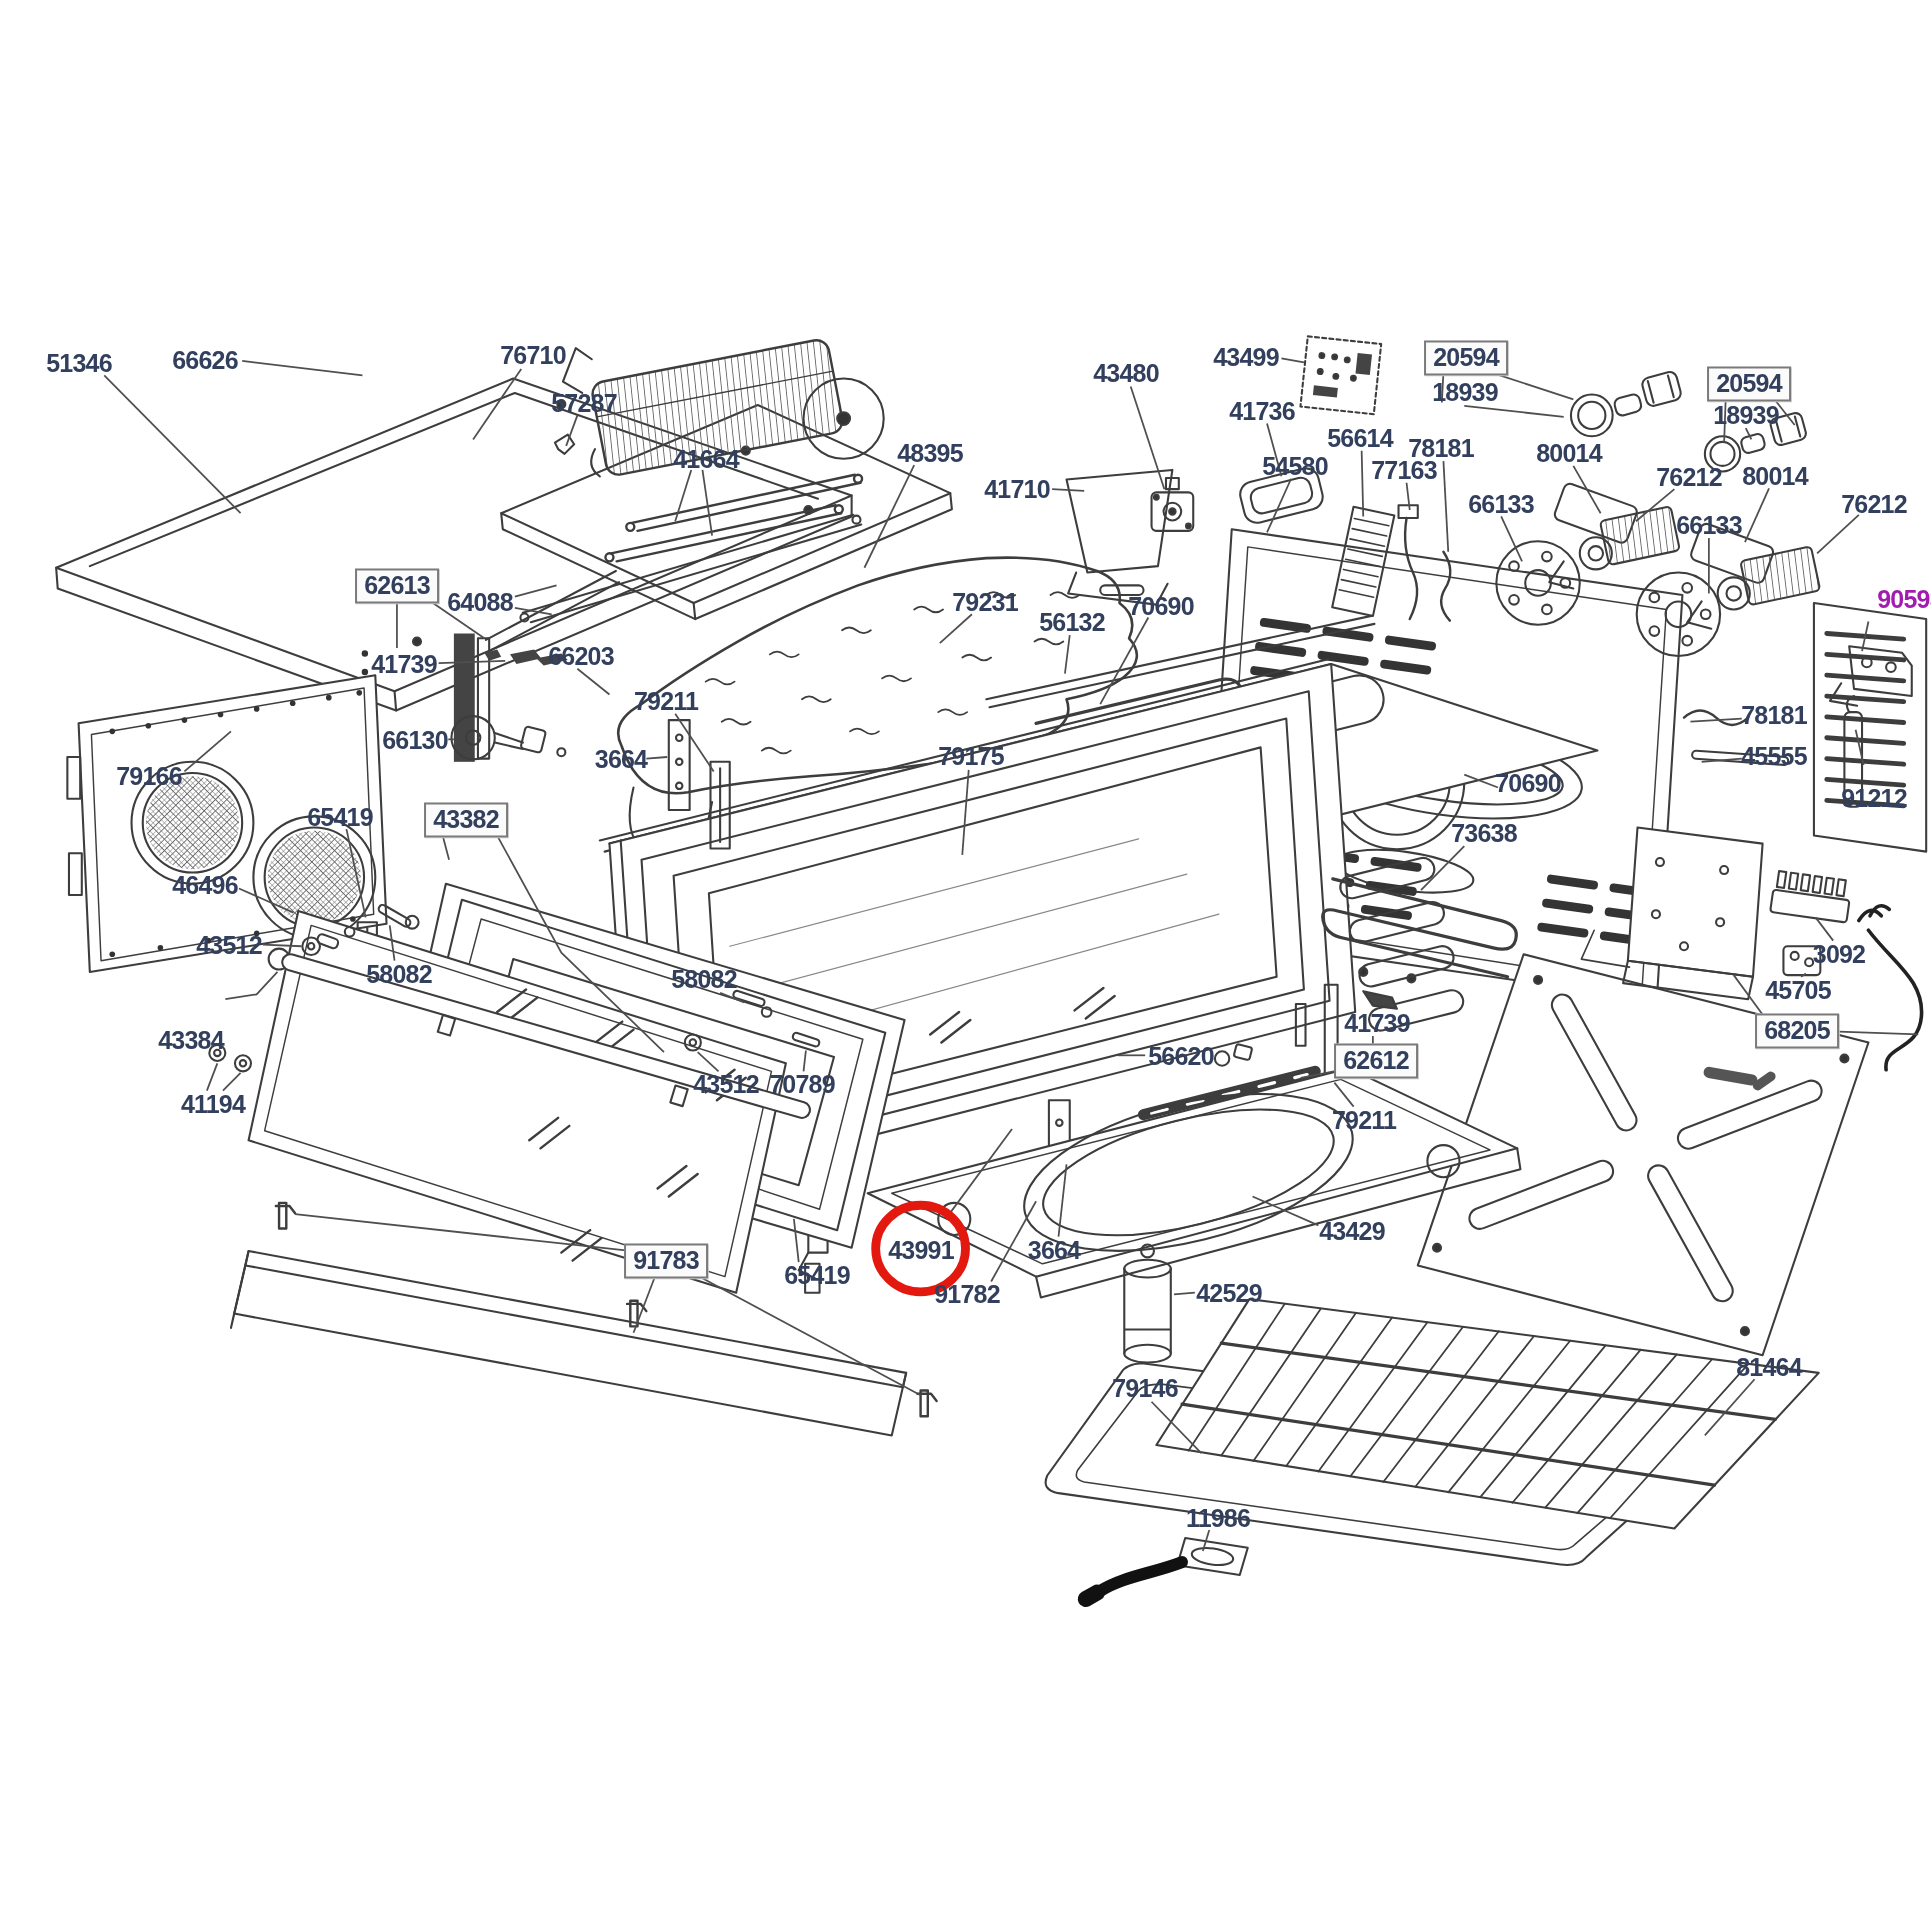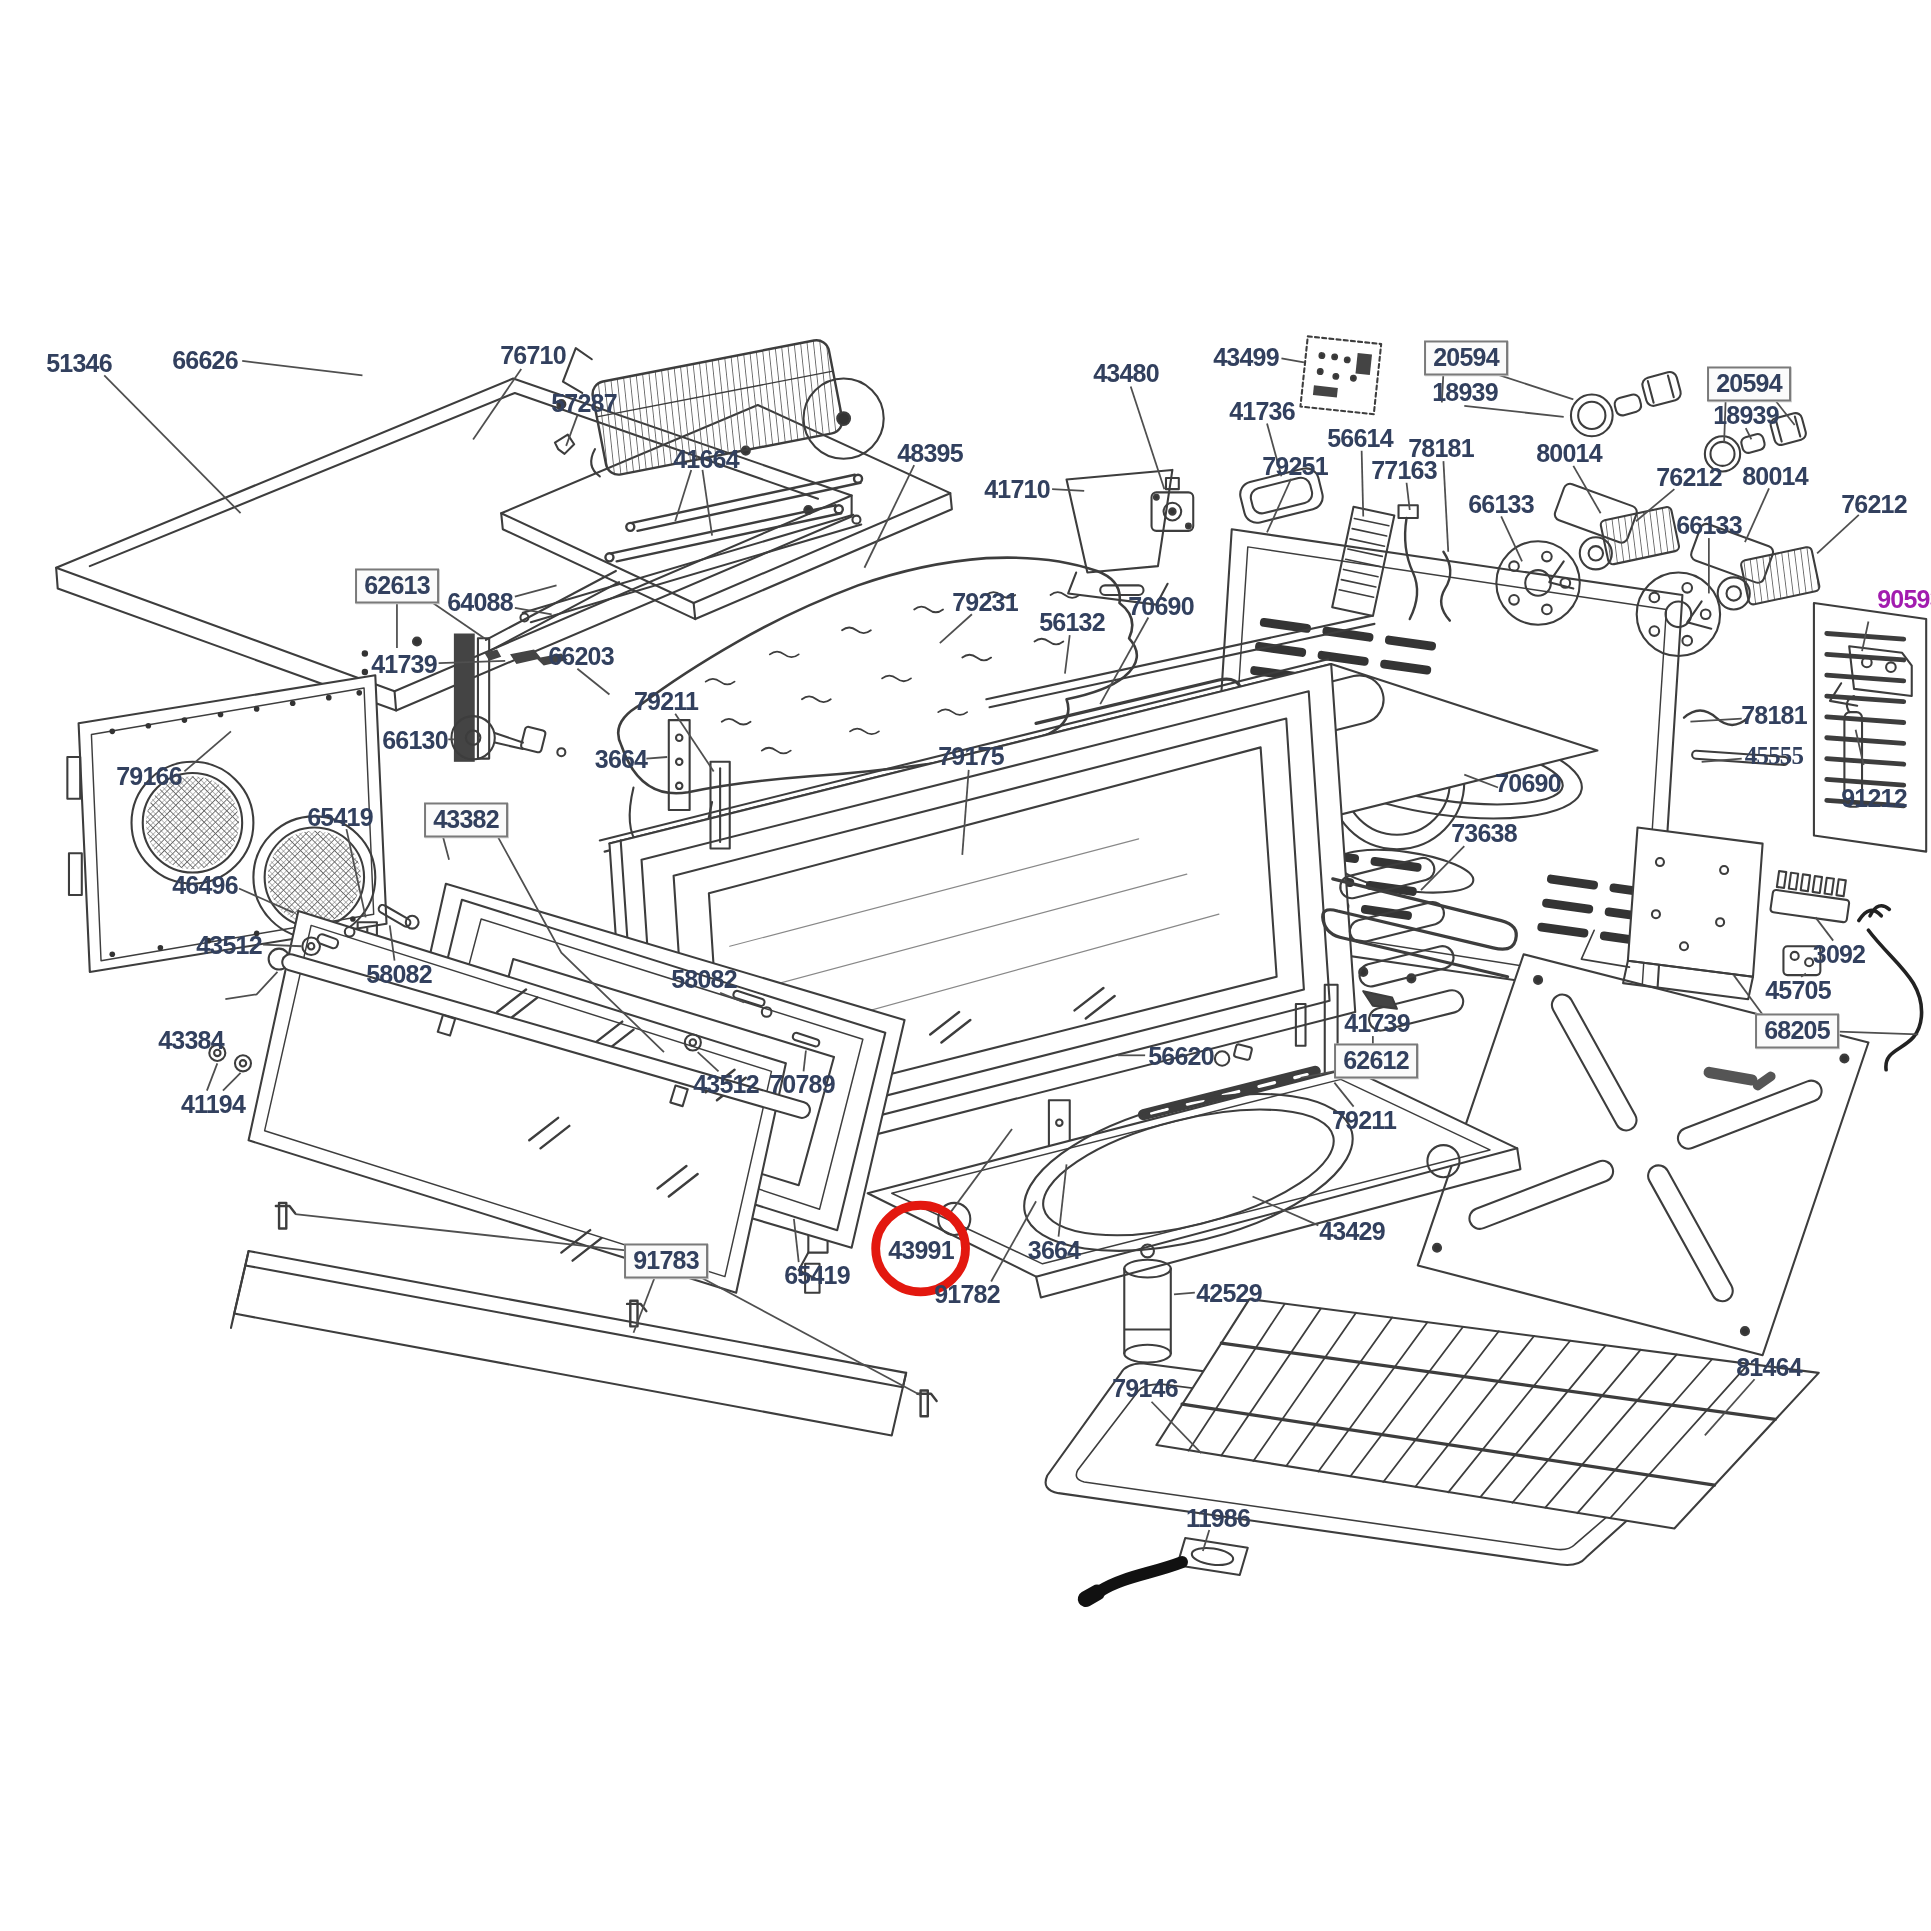--- a/index.html
+++ b/index.html
@@ -697,21 +697,21 @@
       <div class="lbl" style="left: 930px; top: 453px; color: rgb(50, 64, 94);">48395</div>
       <div class="lbl" style="left: 1017px; top: 489px; color: rgb(50, 64, 94);">41710</div>
       <div class="lbl" style="left: 1126px; top: 373px; color: rgb(50, 64, 94);">43480</div>
       <div class="lbl" style="left: 1246px; top: 357px; color: rgb(50, 64, 94);">43499</div>
       <div class="lbl boxed" style="left: 1466px; top: 358px; color: rgb(50, 64, 94);">20594</div>
       <div class="lbl" style="left: 1465px; top: 392px; color: rgb(50, 64, 94);">18939</div>
       <div class="lbl" style="left: 1262px; top: 411px; color: rgb(50, 64, 94);">41736</div>
       <div class="lbl" style="left: 1360px; top: 438px; color: rgb(50, 64, 94);">56614</div>
       <div class="lbl" style="left: 1441px; top: 448px; color: rgb(50, 64, 94);">78181</div>
       <div class="lbl" style="left: 1404px; top: 470px; color: rgb(50, 64, 94); text-align: right;">77163</div>
-      <div class="lbl" style="left: 1295px; top: 466px; color: rgb(50, 64, 94);">79251</div>
+      <div class="lbl" style="left: 1295px; top: 466px; color: rgb(50, 64, 94);">54580</div>
       <div class="lbl" style="left: 1501px; top: 504px; color: rgb(50, 64, 94);">66133</div>
       <div class="lbl" style="left: 1569px; top: 453px; color: rgb(50, 64, 94);">80014</div>
       <div class="lbl" style="left: 1689px; top: 477px; color: rgb(50, 64, 94);">76212</div>
       <div class="lbl boxed" style="left: 1749px; top: 384px; color: rgb(50, 64, 94);">20594</div>
       <div class="lbl" style="left: 1746px; top: 415px; color: rgb(50, 64, 94);">18939</div>
       <div class="lbl" style="left: 1775px; top: 476px; color: rgb(50, 64, 94);">80014</div>
       <div class="lbl" style="left: 1874px; top: 504px; color: rgb(50, 64, 94);">76212</div>
       <div class="lbl" style="left: 1709px; top: 525px; color: rgb(50, 64, 94);">66133</div>
       <div class="lbl" style="left: 1874px; top: 599px; color: #a21caf; margin-left: 36px;">90593</div>
       <div class="lbl boxed" style="left: 397px; top: 586px; color: rgb(50, 64, 94);">62613</div>
@@ -732,21 +732,21 @@
       <div class="lbl" style="left: 229px; top: 945px; color: rgb(50, 64, 94);">43512</div>
       <div class="lbl" style="left: 399px; top: 974px; color: rgb(50, 64, 94);">58082</div>
       <div class="lbl" style="left: 191px; top: 1040px; color: rgb(50, 64, 94);">43384</div>
       <div class="lbl" style="left: 213px; top: 1104px; color: rgb(50, 64, 94);">41194</div>
       <div class="lbl" style="left: 704px; top: 979px; color: rgb(50, 64, 94);">58082</div>
       <div class="lbl" style="left: 726px; top: 1084px; color: rgb(50, 64, 94);">43512</div>
       <div class="lbl" style="left: 802px; top: 1084px; color: rgb(50, 64, 94);">70789</div>
       <div class="lbl" style="left: 1484px; top: 833px; color: rgb(50, 64, 94);">73638</div>
       <div class="lbl" style="left: 1528px; top: 783px; color: rgb(50, 64, 94);">70690</div>
       <div class="lbl" style="left: 1774px; top: 715px; color: rgb(50, 64, 94);">78181</div>
-      <div class="lbl" style="left: 1774px; top: 756px; color: rgb(50, 64, 94); font-family: Liberation Serif, serif;">45555</div>
+      <div class="lbl" style="left: 1774px; top: 756px; color: rgb(50, 64, 94);">45555</div>
       <div class="lbl" style="left: 1874px; top: 778px; color: rgb(50, 64, 94); margin-top: 20px;">91212</div>
       <div class="lbl" style="left: 1839px; top: 954px; color: rgb(50, 64, 94);">3092</div>
       <div class="lbl" style="left: 1798px; top: 990px; color: rgb(50, 64, 94);">45705</div>
       <div class="lbl boxed" style="left: 1797px; top: 1031px; color: rgb(50, 64, 94);">68205</div>
       <div class="lbl" style="left: 1377px; top: 1023px; color: rgb(50, 64, 94);">41739</div>
       <div class="lbl boxed" style="left: 1376px; top: 1061px; color: rgb(50, 64, 94);">62612</div>
       <div class="lbl" style="left: 1364px; top: 1120px; color: rgb(50, 64, 94);">79211</div>
       <div class="lbl" style="left: 1181px; top: 1056px; color: rgb(50, 64, 94);">56620</div>
       <div class="lbl" style="left: 921px; top: 1250px; color: rgb(50, 64, 94);">43991</div>
       <div class="lbl" style="left: 817px; top: 1275px; color: rgb(50, 64, 94);">65419</div>

